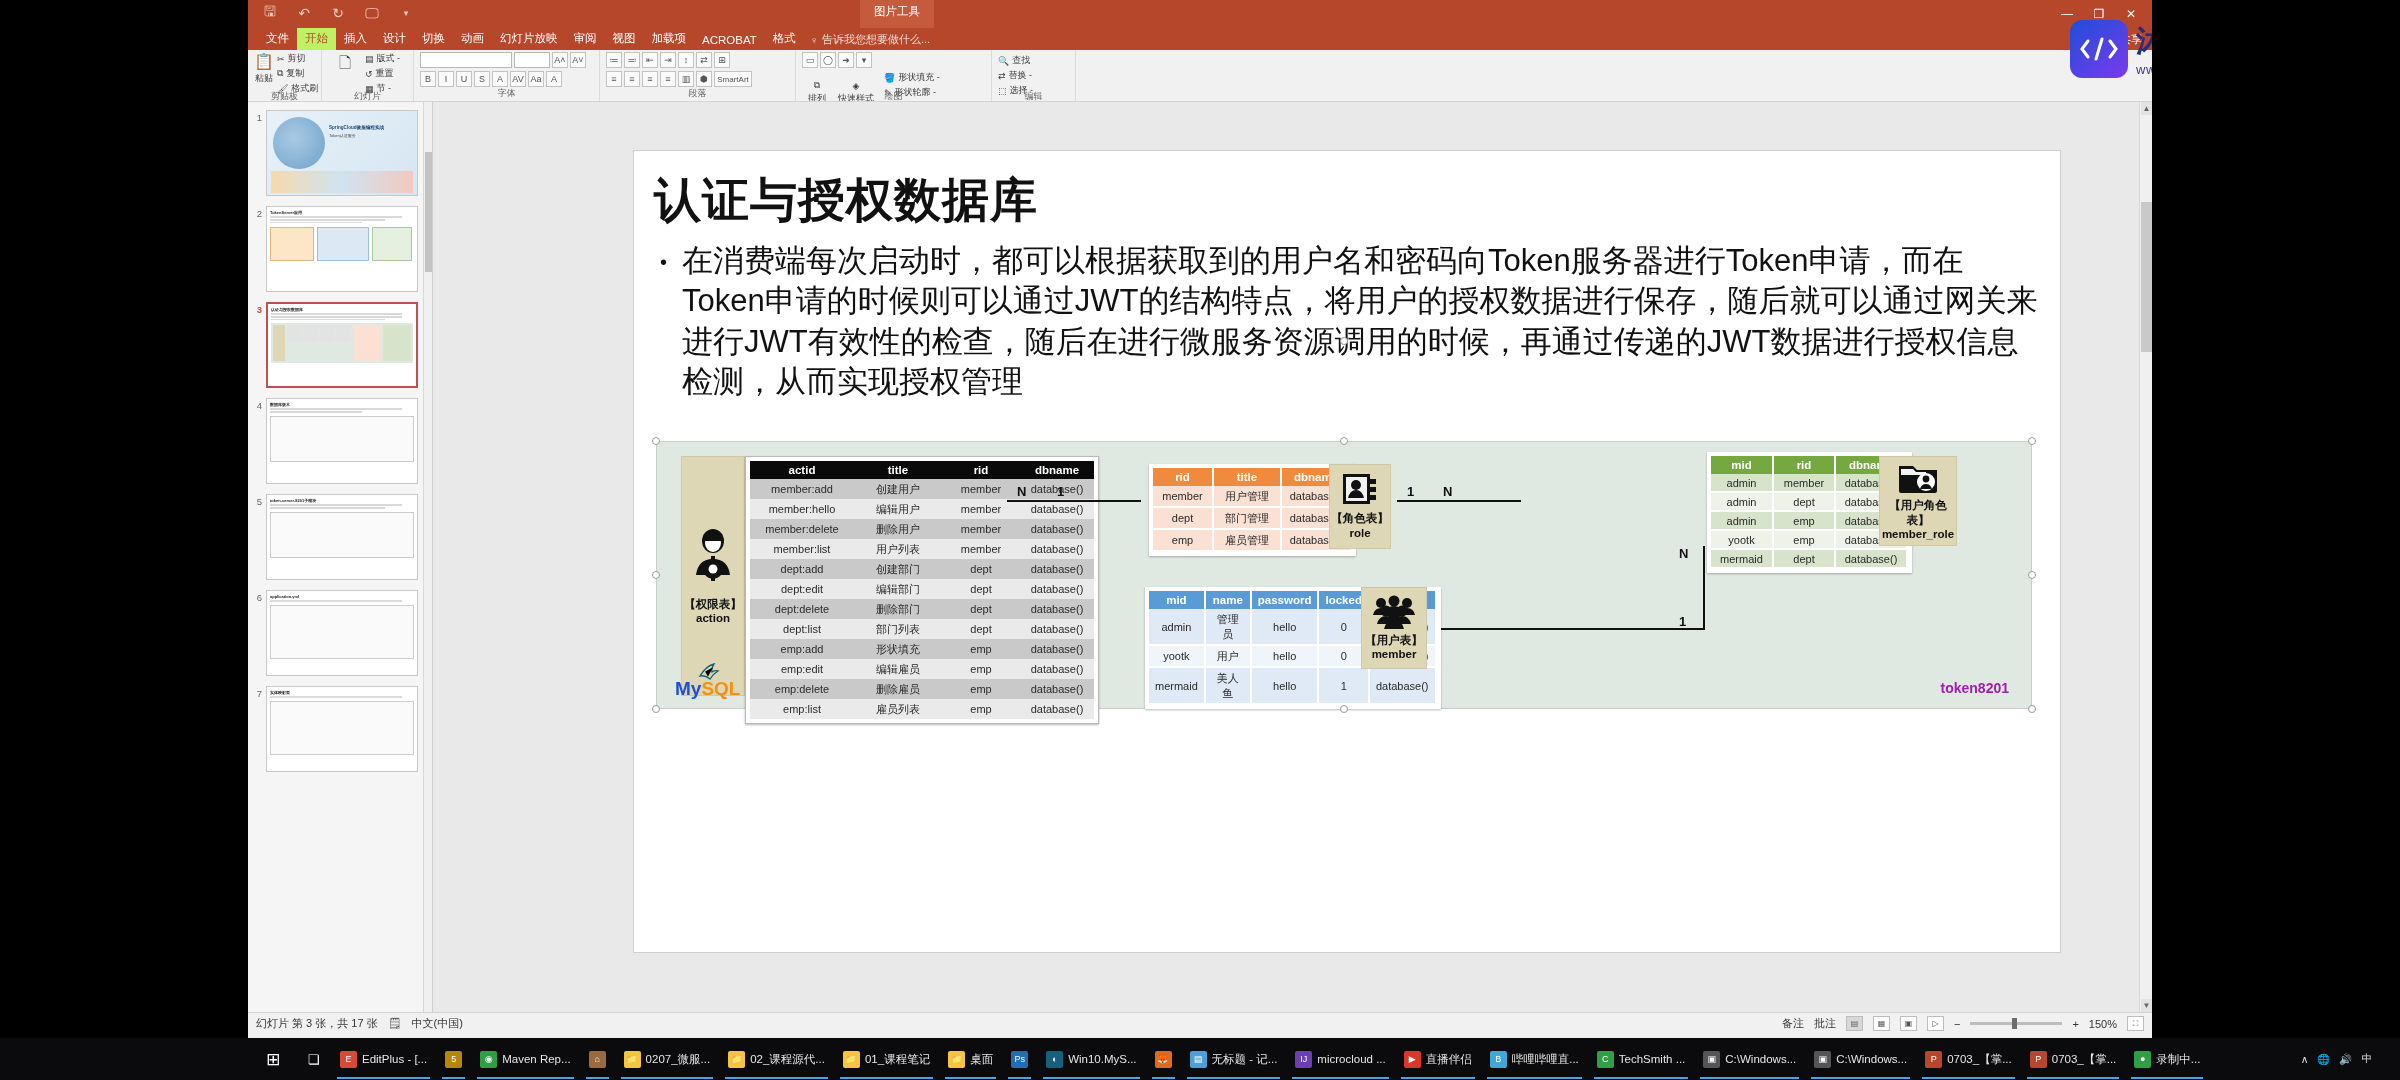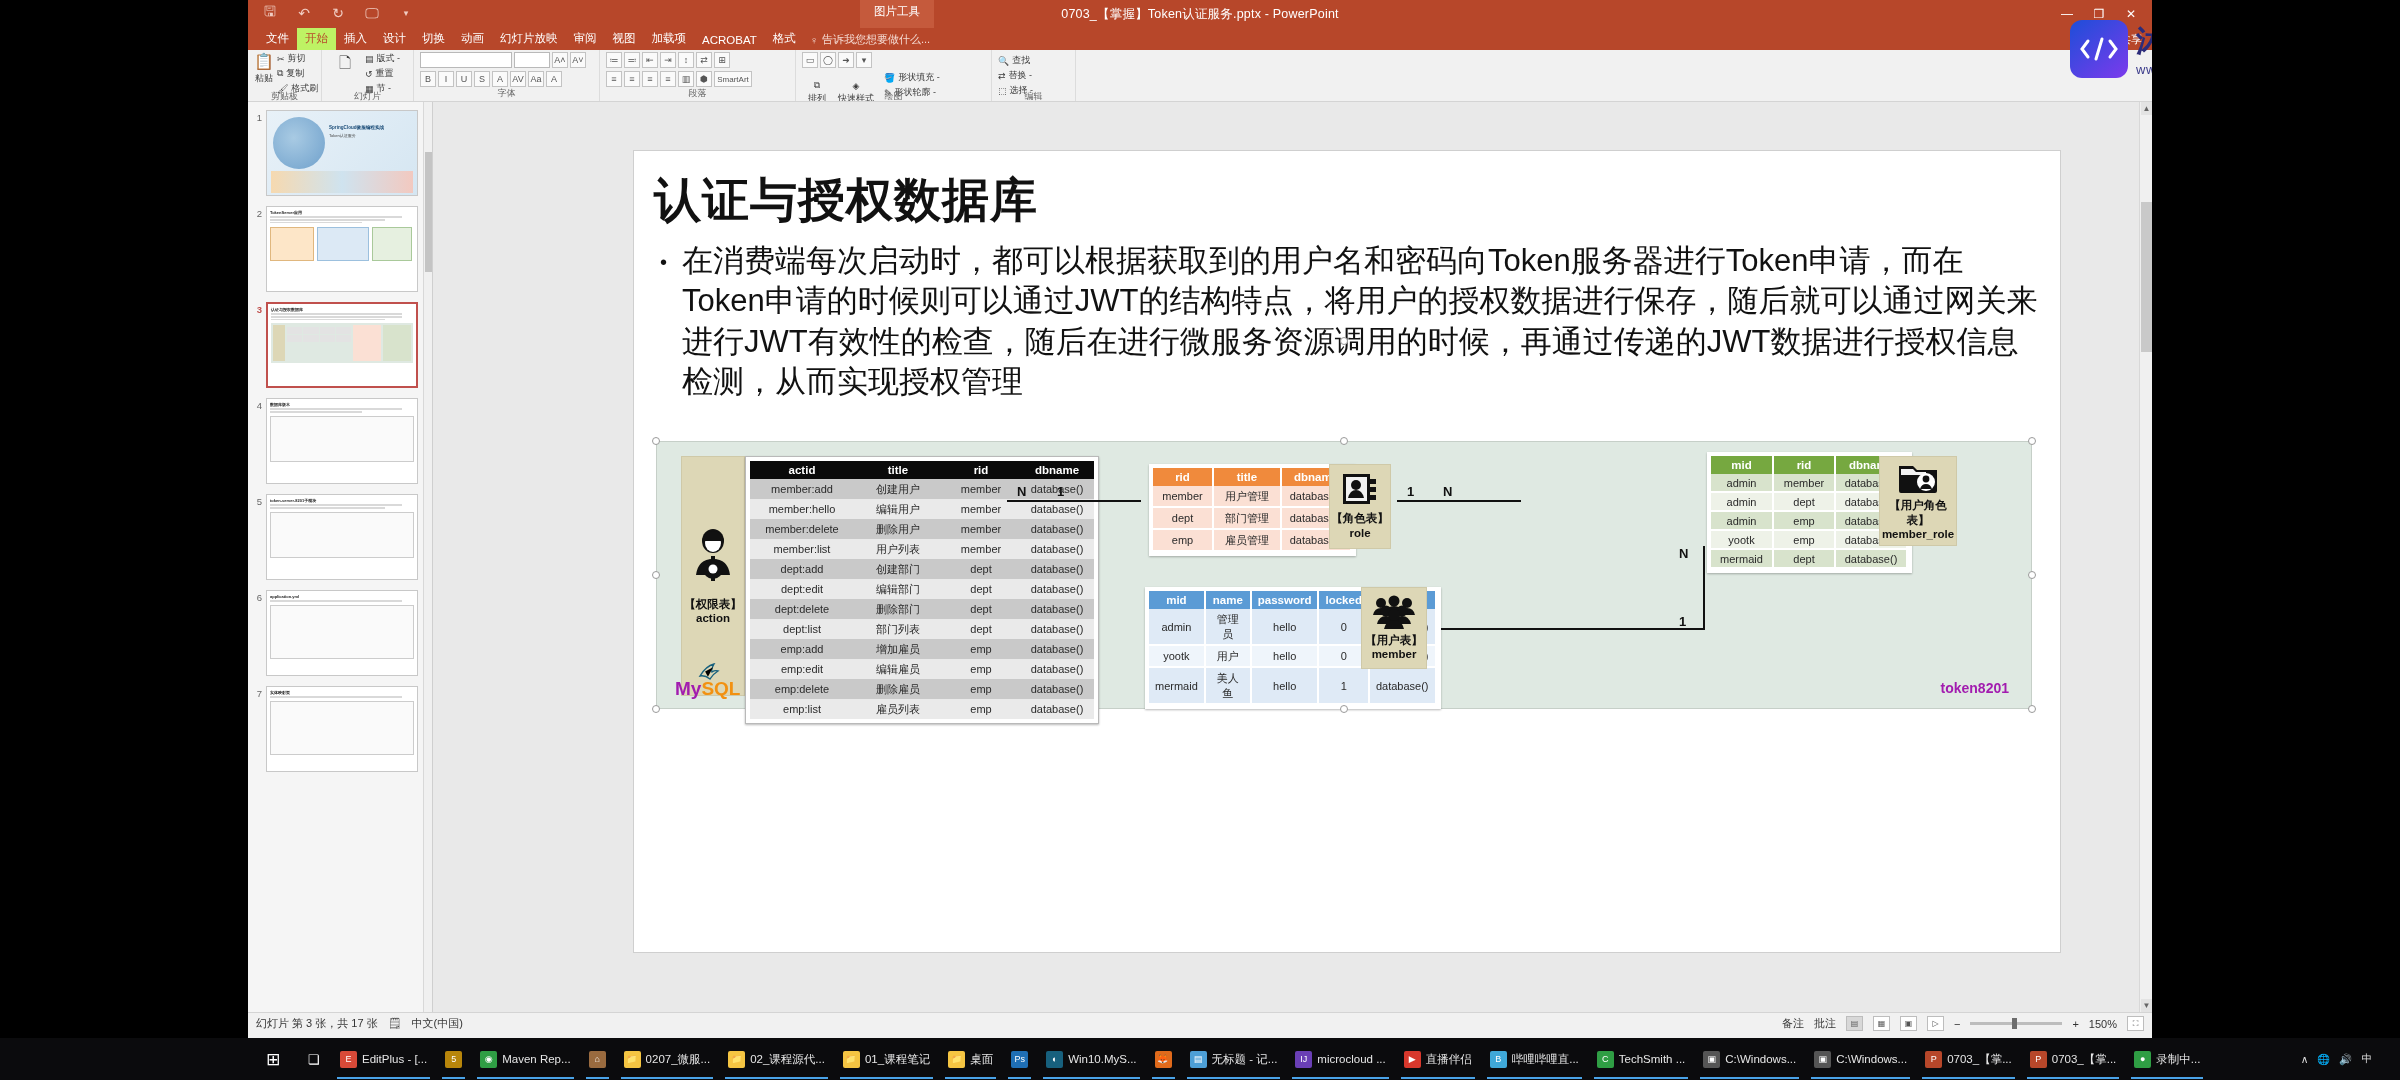--- a/index.html
+++ b/index.html
@@ -133,21 +133,21 @@
 
   .ent-action{ left:24px; top:14px; width:64px; height:240px;gap:16px; }
   .ent-role{ left:672px; top:22px; width:62px; height:85px; }
   .ent-mr{ left:1222px; top:14px; width:78px; height:90px; }
   .ent-member{ left:704px; top:145px; width:66px; height:82px; }
 
   .card{ position:absolute; font-size:13px; font-weight:bold; color:#111; }
   .conn{ position:absolute; background:#111; }
 
   .mysql-logo{ position:absolute; left:18px; bottom:8px; font-size:19px; font-weight:bold; }
-  .mysql-logo .my{ color:#a21caf; } .mysql-logo .sql{ color:#f29111; }
+  .mysql-logo .my{ color:#1d4ed8; } .mysql-logo .sql{ color:#f29111; }
   .token-label{ position:absolute; right:22px; bottom:12px; font-size:14px; font-weight:bold; color:#a21caf;}
 
   .cursor{ position:absolute; width:0;height:0; border-left:9px solid #000;
      border-bottom:6px solid transparent; border-top:0; transform:rotate(-28deg); }
 
   
   .vscroll{ position:absolute; right:0; top:0; bottom:0; width:13px; background:#f0f0f0;
       border-left:1px solid #d8d8d8; }
   .vscroll .vbar{ position:absolute; top:100px; left:1px; width:11px; height:150px; background:#c9c9c9;}
   .vscroll .vb{ position:absolute; left:1px; width:11px; height:13px; background:#e3e3e3;
@@ -197,21 +197,20 @@
 
     <div class="titlebar">
       <div class="qat">
         <span class="qicon">🖫</span>
         <span class="qicon">↶</span>
         <span class="qicon">↻</span>
         <span class="qicon">🖵</span>
         <span class="qicon" style="font-size:9px">▾</span>
       </div>
       <div class="pic-tools">图片工具</div>
-      <div class="doc-title">0703_【掌握】Token认证服务.pptx - PowerPoint</div>
       <div class="win-right">
         <span>—</span>
         <span>❐</span>
         <span>✕</span>
       </div>
     </div>
 
     <div class="tabstrip">
       <div class="tab">文件</div>
       <div class="tab active">开始</div>
@@ -595,21 +594,21 @@
                       <td>database()</td>
                     </tr>
                     <tr>
                       <td>dept:list</td>
                       <td>部门列表</td>
                       <td>dept</td>
                       <td>database()</td>
                     </tr>
                     <tr>
                       <td>emp:add</td>
-                      <td>增加雇员</td>
+                      <td>形状填充</td>
                       <td>emp</td>
                       <td>database()</td>
                     </tr>
                     <tr>
                       <td>emp:edit</td>
                       <td>编辑雇员</td>
                       <td>emp</td>
                       <td>database()</td>
                     </tr>
                     <tr>

